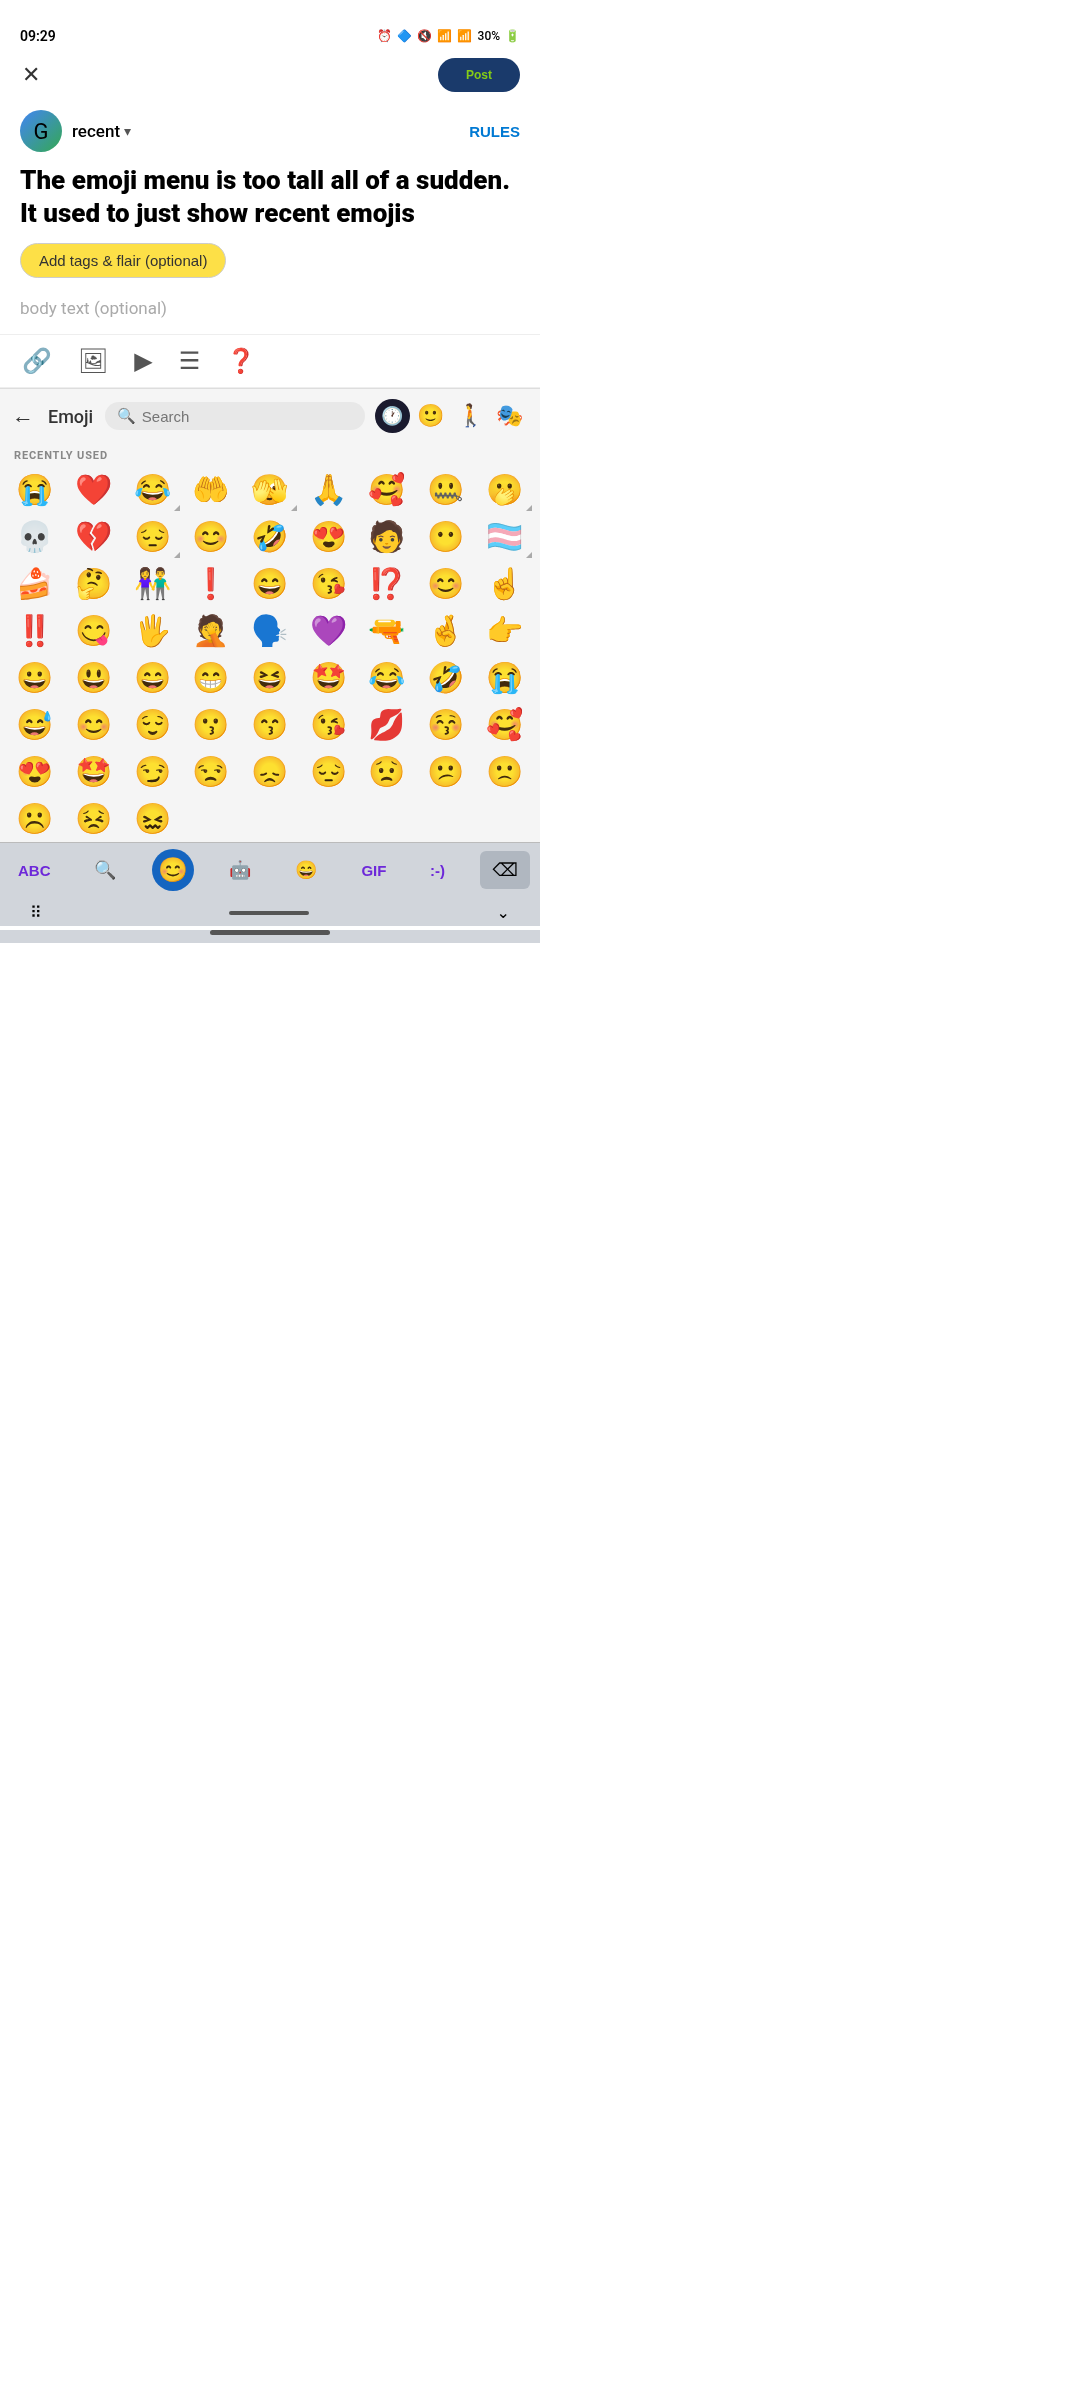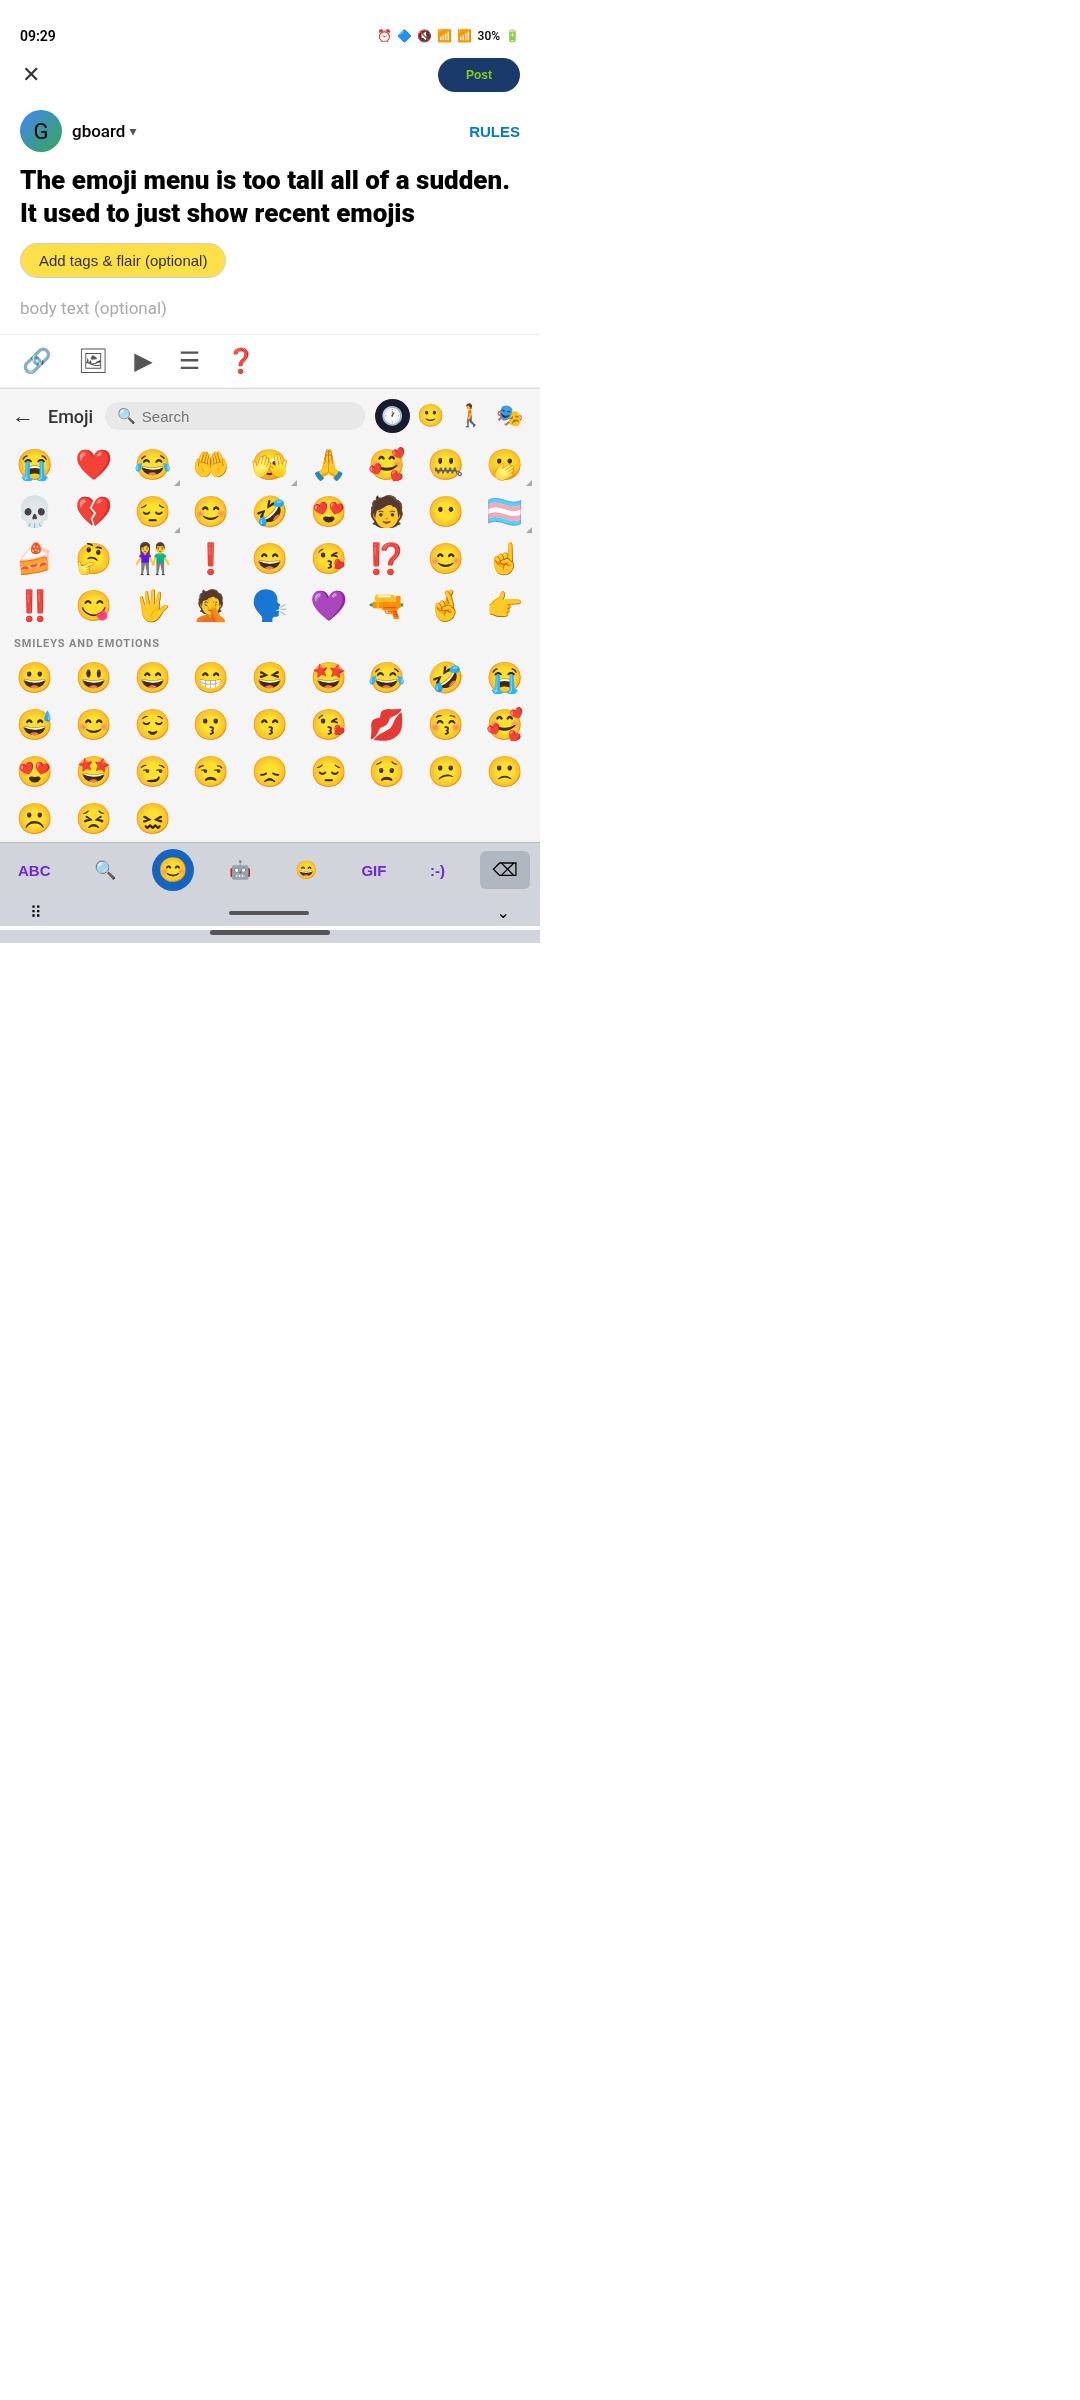--- a/index.html
+++ b/index.html
@@ -275,21 +275,21 @@
   <button class="post-btn">Post</button>
 </div>
 
 
 <div class="user-row">
   <div class="user-info">
     <div class="avatar">
       <div class="avatar-inner">G</div>
     </div>
     <div class="username-row">
-      <span class="username">gboard</span>
+      <span class="username">recent</span>
       <span class="chevron">▾</span>
     </div>
   </div>
   <button class="rules-btn">RULES</button>
 </div>
 
 
 <div class="post-title">The emoji menu is too tall all of a sudden. It used to just show recent emojis</div>
 
 
@@ -318,20 +318,21 @@
       <input class="search-input" type="text" placeholder="Search" style="">
     </div>
     <div class="emoji-cat-btns">
       <button class="cat-btn active">🕐</button>
       <button class="cat-btn">🙂</button>
       <button class="cat-btn">🚶</button>
       <button class="cat-btn">🎭</button>
     </div>
   </div>
 
+  <div class="section-label">RECENTLY USED</div>
   <div class="emoji-grid" id="recently-used-grid">
       <div class="emoji-cell">😭</div>
       <div class="emoji-cell">❤️</div>
       <div class="emoji-cell">😂<div class="corner-indicator"></div></div>
       <div class="emoji-cell">🤲</div>
       <div class="emoji-cell">🫣<div class="corner-indicator"></div></div>
       <div class="emoji-cell">🙏</div>
       <div class="emoji-cell">🥰</div>
       <div class="emoji-cell">🤐</div>
       <div class="emoji-cell">🫢<div class="corner-indicator"></div></div>
@@ -357,21 +358,20 @@
       <div class="emoji-cell">😋</div>
       <div class="emoji-cell">🖐</div>
       <div class="emoji-cell">🤦</div>
       <div class="emoji-cell">🗣️</div>
       <div class="emoji-cell">💜</div>
       <div class="emoji-cell">🔫</div>
       <div class="emoji-cell">🤞</div>
       <div class="emoji-cell">👉</div>
     </div>
 
-  <div class="section-label">SMILEYS AND EMOTIONS</div>
   <div class="emoji-grid" id="smileys-grid">
       <div class="emoji-cell">😀</div>
       <div class="emoji-cell">😃</div>
       <div class="emoji-cell">😄</div>
       <div class="emoji-cell">😁</div>
       <div class="emoji-cell">😆</div>
       <div class="emoji-cell">🤩</div>
       <div class="emoji-cell">😂</div>
       <div class="emoji-cell">🤣</div>
       <div class="emoji-cell">😭</div>

